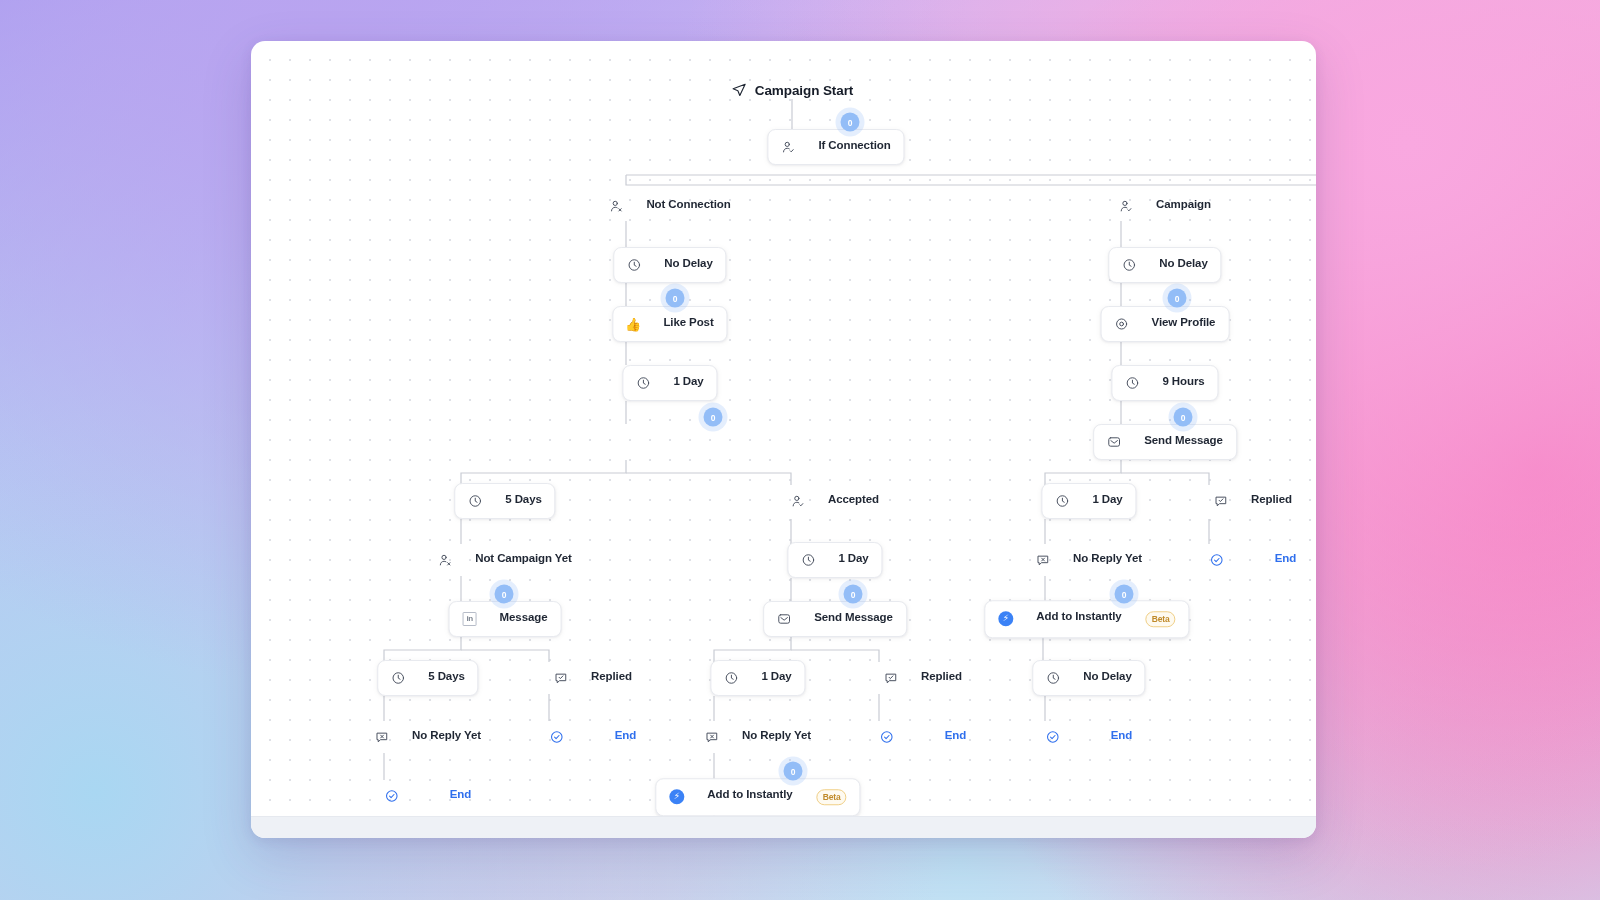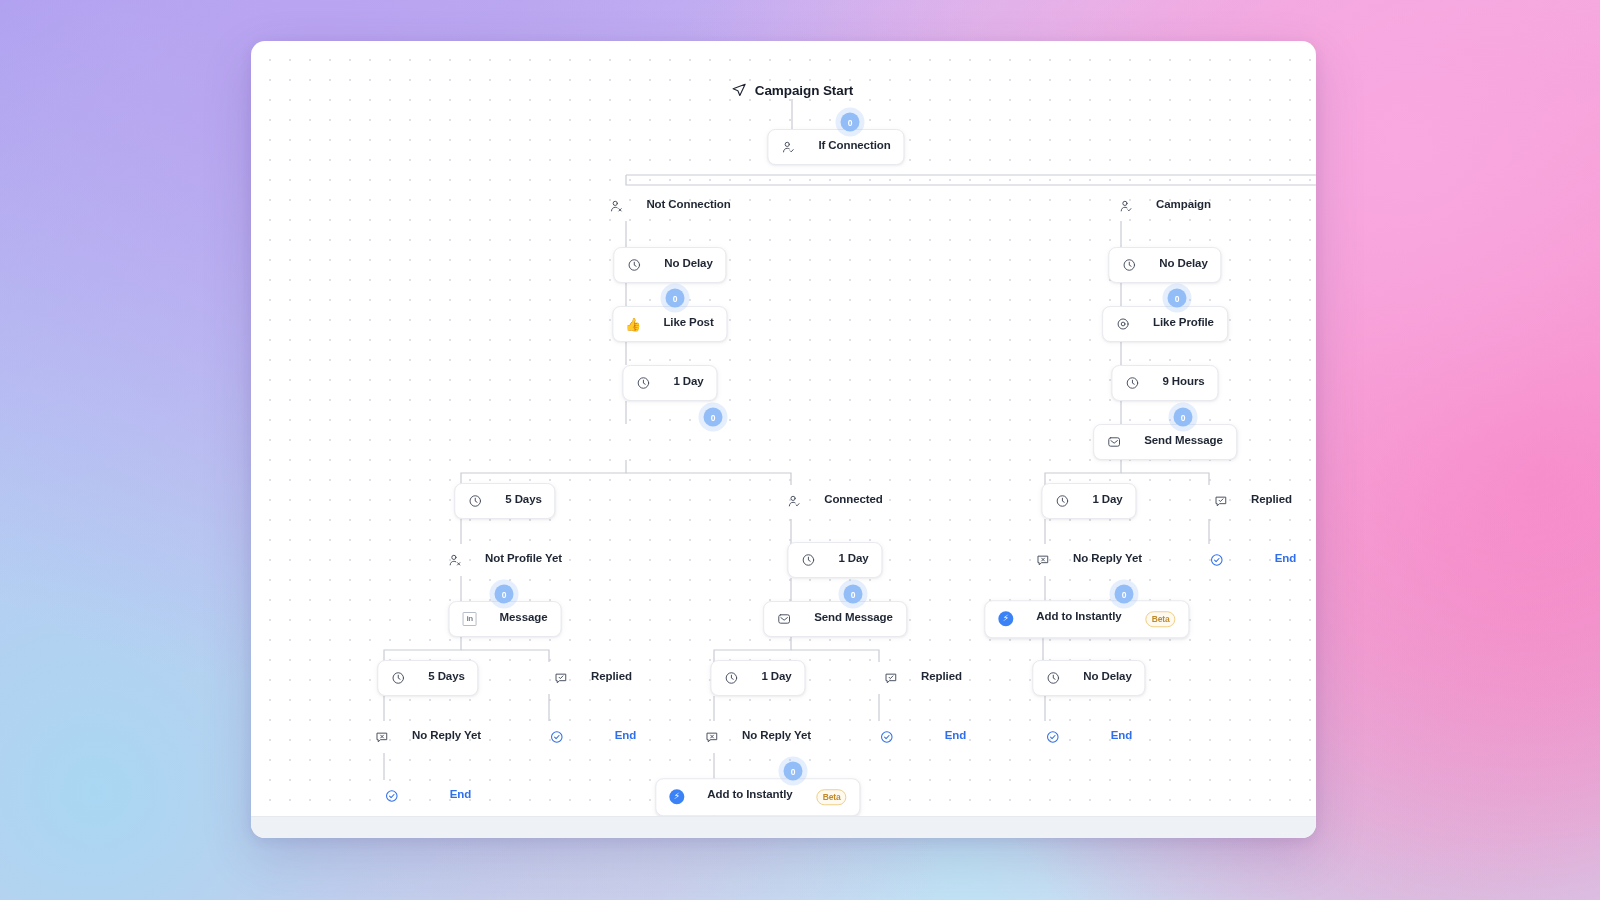--- a/index.html
+++ b/index.html
@@ -293,21 +293,21 @@
           <span class="ic emoji">👍</span>
           <span class="label">Like Post</span>
         </div>
         <div class="node card" style="left: 870px; top: 283px;">
           <span class="ic">
             <svg viewBox="0 0 24 24" fill="none" stroke="#4a5160" stroke-width="1.7" stroke-linecap="round" stroke-linejoin="round">
               <circle cx="12" cy="12" r="8.6"></circle>
               <circle cx="12" cy="12" r="3.2"></circle>
             </svg>
           </span>
-          <span class="label">Like Profile</span>
+          <span class="label">View Profile</span>
         </div>
         <div class="node card" style="left: 375px; top: 342px;">
           <span class="ic">
             <svg viewBox="0 0 24 24" fill="none" stroke="#4a5160" stroke-width="1.7" stroke-linecap="round" stroke-linejoin="round">
               <circle cx="12" cy="12" r="9"></circle>
               <path d="M12 7.2v5l3.1 1.9"></path>
             </svg>
           </span>
           <span class="label">1 Day</span>
         </div>
@@ -339,21 +339,21 @@
           <span class="label">5 Days</span>
         </div>
         <div class="node bare" style="left: 540px; top: 460px;">
           <span class="ic">
             <svg viewBox="0 0 24 24" fill="none" stroke="#4a5160" stroke-width="1.7" stroke-linecap="round" stroke-linejoin="round">
               <circle cx="10" cy="7.5" r="3.6"></circle>
               <path d="M3.6 20.4c0-3.6 2.9-6.2 6.4-6.2 1.3 0 2.5.35 3.5.96"></path>
               <path d="M15.1 18.6l1.7 1.7 3.4-3.8"></path>
             </svg>
           </span>
-          <span class="label">Connected</span>
+          <span class="label">Accepted</span>
         </div>
         <div class="node card" style="left: 794px; top: 460px;">
           <span class="ic">
             <svg viewBox="0 0 24 24" fill="none" stroke="#4a5160" stroke-width="1.7" stroke-linecap="round" stroke-linejoin="round">
               <circle cx="12" cy="12" r="9"></circle>
               <path d="M12 7.2v5l3.1 1.9"></path>
             </svg>
           </span>
           <span class="label">1 Day</span>
         </div>
@@ -367,21 +367,21 @@
           <span class="label">Replied</span>
         </div>
         <div class="node bare" style="left: 210px; top: 519px;">
           <span class="ic">
             <svg viewBox="0 0 24 24" fill="none" stroke="#4a5160" stroke-width="1.7" stroke-linecap="round" stroke-linejoin="round">
               <circle cx="10" cy="7.5" r="3.6"></circle>
               <path d="M3.6 20.4c0-3.6 2.9-6.2 6.4-6.2 1.2 0 2.3.3 3.3.83"></path>
               <path d="M16.2 16.6l4 4M20.2 16.6l-4 4"></path>
             </svg>
           </span>
-          <span class="label">Not Profile Yet</span>
+          <span class="label">Not Campaign Yet</span>
         </div>
         <div class="node card" style="left: 540px; top: 519px;">
           <span class="ic">
             <svg viewBox="0 0 24 24" fill="none" stroke="#4a5160" stroke-width="1.7" stroke-linecap="round" stroke-linejoin="round">
               <circle cx="12" cy="12" r="9"></circle>
               <path d="M12 7.2v5l3.1 1.9"></path>
             </svg>
           </span>
           <span class="label">1 Day</span>
         </div>

